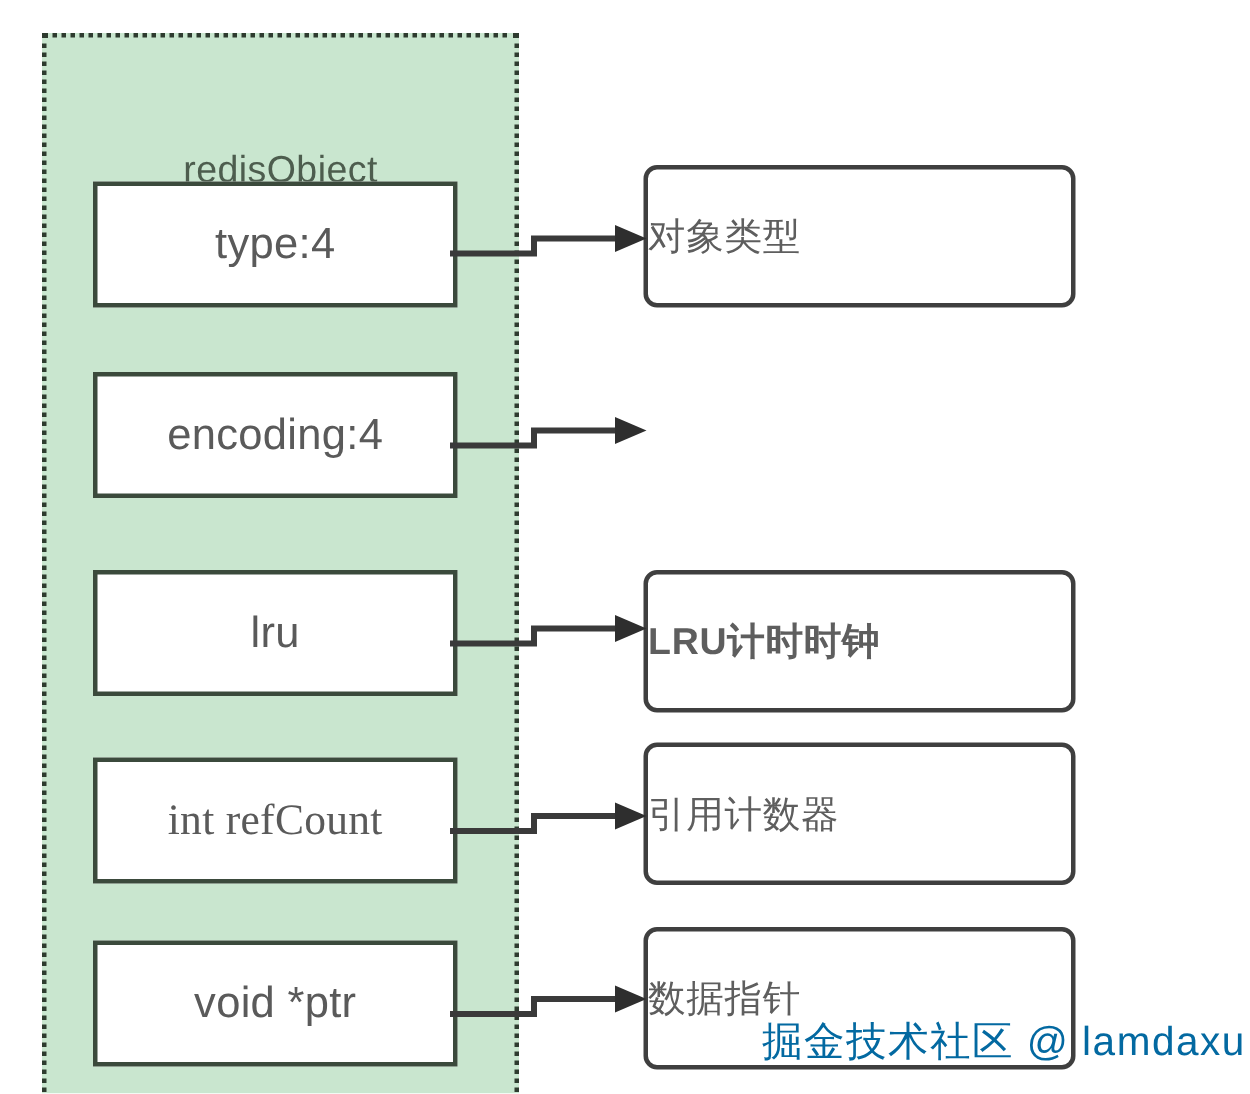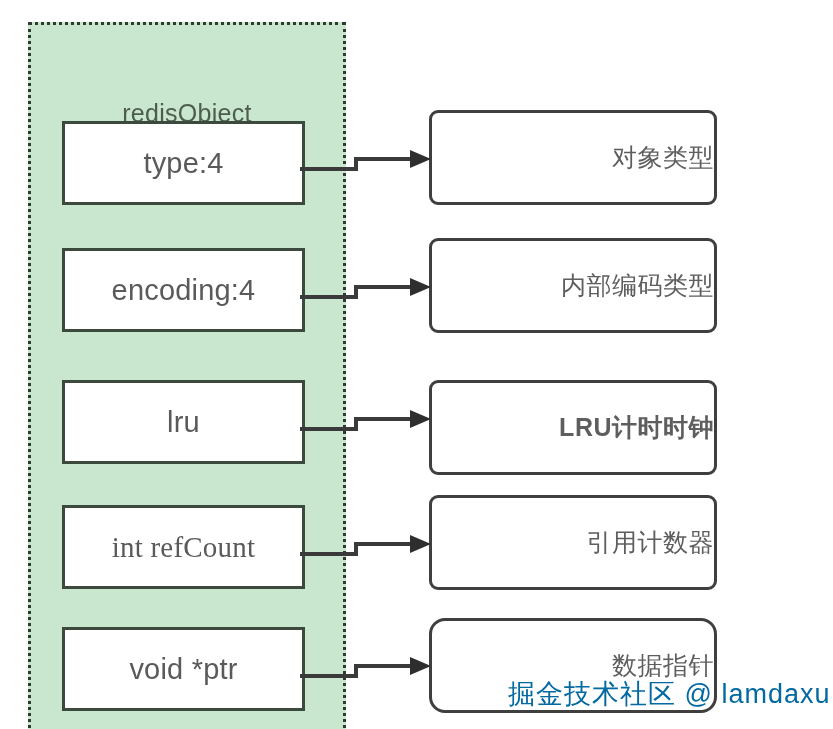--- a/index.html
+++ b/index.html
@@ -69,21 +69,21 @@
     position: absolute;
     left: 429px;
     width: 288px;
     height: 95px;
     background: #ffffff;
     border: 3px solid #3f3f3f;
     border-radius: 9px;
     box-sizing: border-box;
     display: flex;
     align-items: center;
-    justify-content: flex-end;
+    justify-content: flex-start;
   }
   .desc-box .label {
     font-size: 25px;
     color: #5e5e5e;
     white-space: nowrap;
     letter-spacing: 0.5px;
   }
 
   
   .connector {
@@ -126,30 +126,27 @@
   <div class="field-box" style="top:505px;font-family:Liberation Serif, serif;">
     <span class="label">int refCount</span>
   </div>
   <div class="field-box" style="top:627px;">
     <span class="label">void *ptr</span>
   </div>
 
   <div class="desc-box" style="top:110px;">
     <span class="label">对象类型</span>
   </div>
-  <div class="desc-box" style="top:238px;">
-    <span class="label">内部编码类型</span>
-  </div>
   <div class="desc-box" style="top:380px;font-weight:bold;">
     <span class="label">LRU计时时钟</span>
   </div>
   <div class="desc-box" style="top:495px;">
     <span class="label">引用计数器</span>
   </div>
-  <div class="desc-box" style="top:618px;border-radius:16px;">
+  <div class="desc-box" style="top:618px;">
     <span class="label">数据指针</span>
   </div>
 
   <svg class="connector" style="top:148px;" viewBox="0 0 132 30">
     <path d="M0,21 L56,21 L56,11 L112,11" fill="none" stroke="#3a3a3a" stroke-width="4"></path>
     <path d="M110,2 L131,11 L110,20 Z" fill="#2e2e2e"></path>
   </svg>
   <svg class="connector" style="top:276px;" viewBox="0 0 132 30">
     <path d="M0,21 L56,21 L56,11 L112,11" fill="none" stroke="#3a3a3a" stroke-width="4"></path>
     <path d="M110,2 L131,11 L110,20 Z" fill="#2e2e2e"></path>

